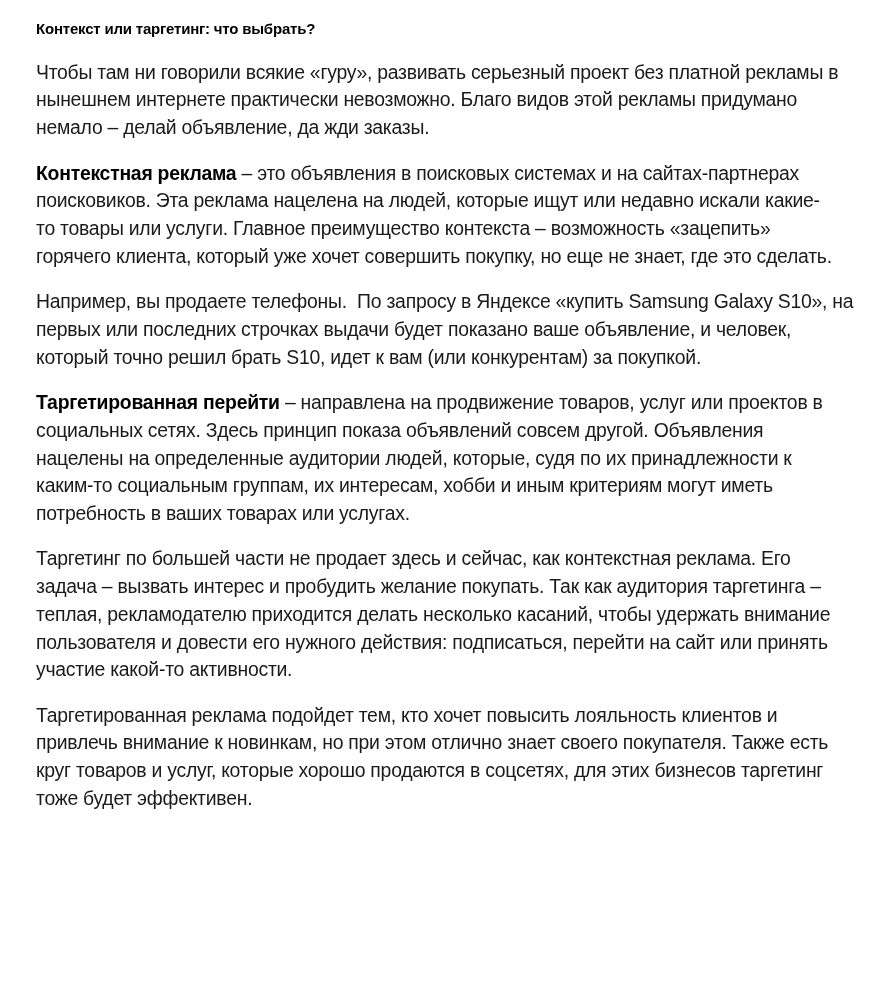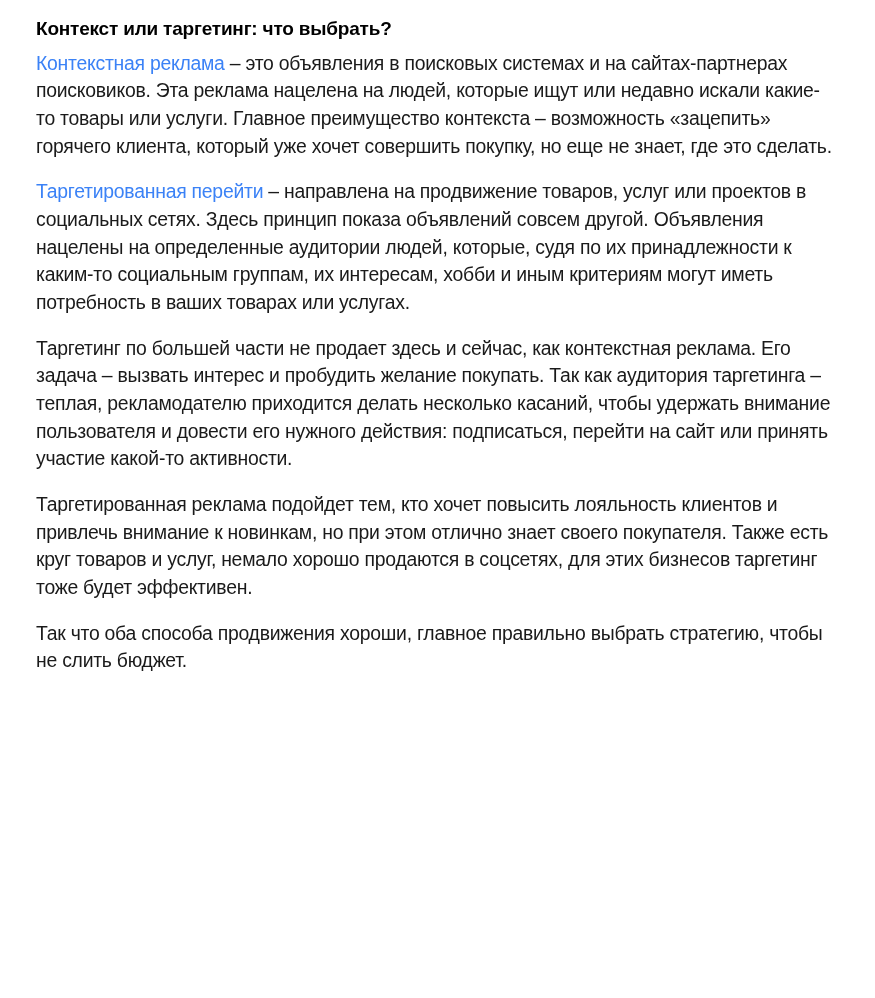--- a/index.html
+++ b/index.html
@@ -15,69 +15,73 @@
     color: #1a1a1a;
   }
   .page {
     box-sizing: border-box;
     width: 875px;
     height: 998px;
     padding: 15px 28px 0 36px;
     background: #ffffff;
   }
   .doc-title {
-    font-size: 19px;
+    font-size: 15px;
     font-weight: bold;
     line-height: 27.7px;
-    margin: 0 0 7px 0;
+    margin: 0 0 16px 0;
     white-space: pre;
     letter-spacing: -0.2px;
     color: #000000;
   }
   .para {
     font-size: 19.4px;
     line-height: 27.7px;
     margin: 0 0 17.8px 0;
     white-space: pre;
     letter-spacing: -0.25px;
     color: #1a1a1a;
   }
   .para strong {
-    font-weight: normal;
-    color: #3b82f6;
+    font-weight: bold;
+    color: #000000;
   }
 </style>
 </head>
 <body>
 
 <div class="page">
 
   <h1 class="doc-title">Контекст или таргетинг: что выбрать?</h1>
 
+  <p class="para"><span>Чтобы там ни говорили всякие «гуру», развивать серьезный проект без платной рекламы в
+нынешнем интернете практически невозможно. Благо видов этой рекламы придумано
+немало – делай объявление, да жди заказы.</span></p>
 
 
   <p class="para"><strong>Контекстная реклама</strong><span> – это объявления в поисковых системах и на сайтах-партнерах
 поисковиков. Эта реклама нацелена на людей, которые ищут или недавно искали какие-
 то товары или услуги. Главное преимущество контекста – возможность «зацепить»
 горячего клиента, который уже хочет совершить покупку, но еще не знает, где это сделать.</span></p>
 
+  <p class="para"><span>Например, вы продаете телефоны.  По запросу в Яндексе «купить Samsung Galaxy S10», на
+первых или последних строчках выдачи будет показано ваше объявление, и человек,
+который точно решил брать S10, идет к вам (или конкурентам) за покупкой.</span></p>
 
   <p class="para"><strong>Таргетированная перейти</strong><span> – направлена на продвижение товаров, услуг или проектов в
 социальных сетях. Здесь принцип показа объявлений совсем другой. Объявления
 нацелены на определенные аудитории людей, которые, судя по их принадлежности к
 каким-то социальным группам, их интересам, хобби и иным критериям могут иметь
 потребность в ваших товарах или услугах.</span></p>
 
   <p class="para"><span>Таргетинг по большей части не продает здесь и сейчас, как контекстная реклама. Его
 задача – вызвать интерес и пробудить желание покупать. Так как аудитория таргетинга –
 теплая, рекламодателю приходится делать несколько касаний, чтобы удержать внимание
 пользователя и довести его нужного действия: подписаться, перейти на сайт или принять
 участие какой-то активности.</span></p>
 
   <p class="para"><span>Таргетированная реклама подойдет тем, кто хочет повысить лояльность клиентов и
 привлечь внимание к новинкам, но при этом отлично знает своего покупателя. Также есть
-круг товаров и услуг, немало хорошо продаются в соцсетях, для этих бизнесов таргетинг
+круг товаров и услуг, которые хорошо продаются в соцсетях, для этих бизнесов таргетинг
 тоже будет эффективен.</span></p>
 
-  <p class="para"><span>Так что оба способа продвижения хороши, главное правильно выбрать стратегию, чтобы
-не слить бюджет.</span></p>
 
 </div>
 
 </body></html>

